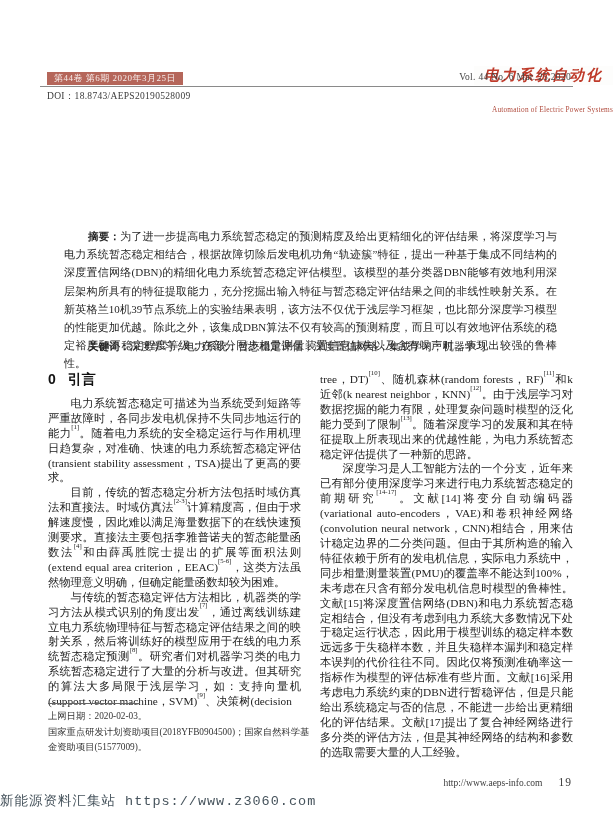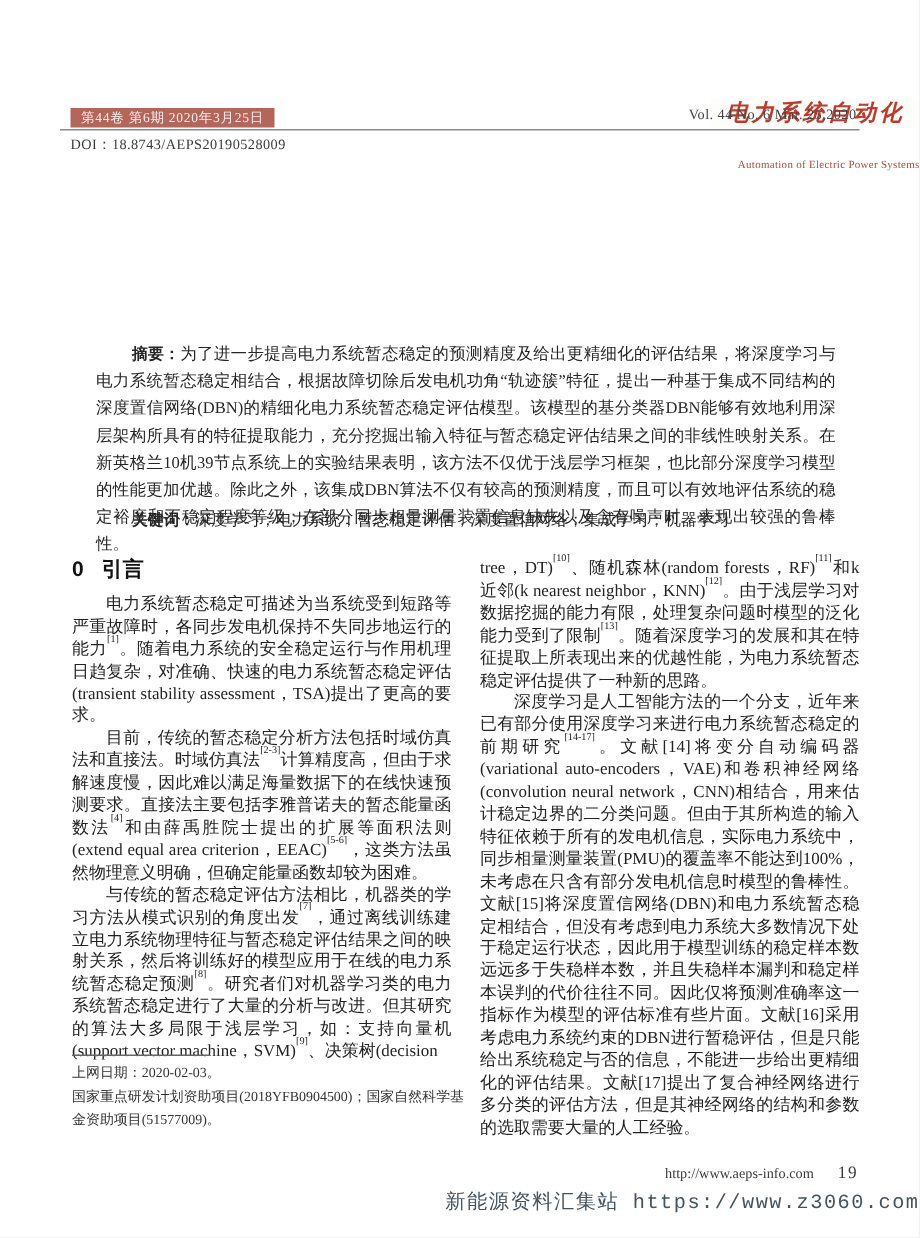--- a/index.html
+++ b/index.html
@@ -139,21 +139,21 @@
     right: 41px; top: 776px;
     font-size: 9.5px;
     color: #3a3a3a;
   }
   .page-footer .page-no { font-size: 11.5px; margin-left: 16px; letter-spacing: 1px; }
 
   
   .watermark {
     position: absolute;
     left: 0; right: 0; top: 792px;
-    text-align: right;
+    text-align: left;
     font-family: "Liberation Mono", monospace;
     font-size: 13.5px;
     letter-spacing: 1px;
     color: #46535c;
   }
 </style>
 </head>
 <body>
 
 <div class="page">

